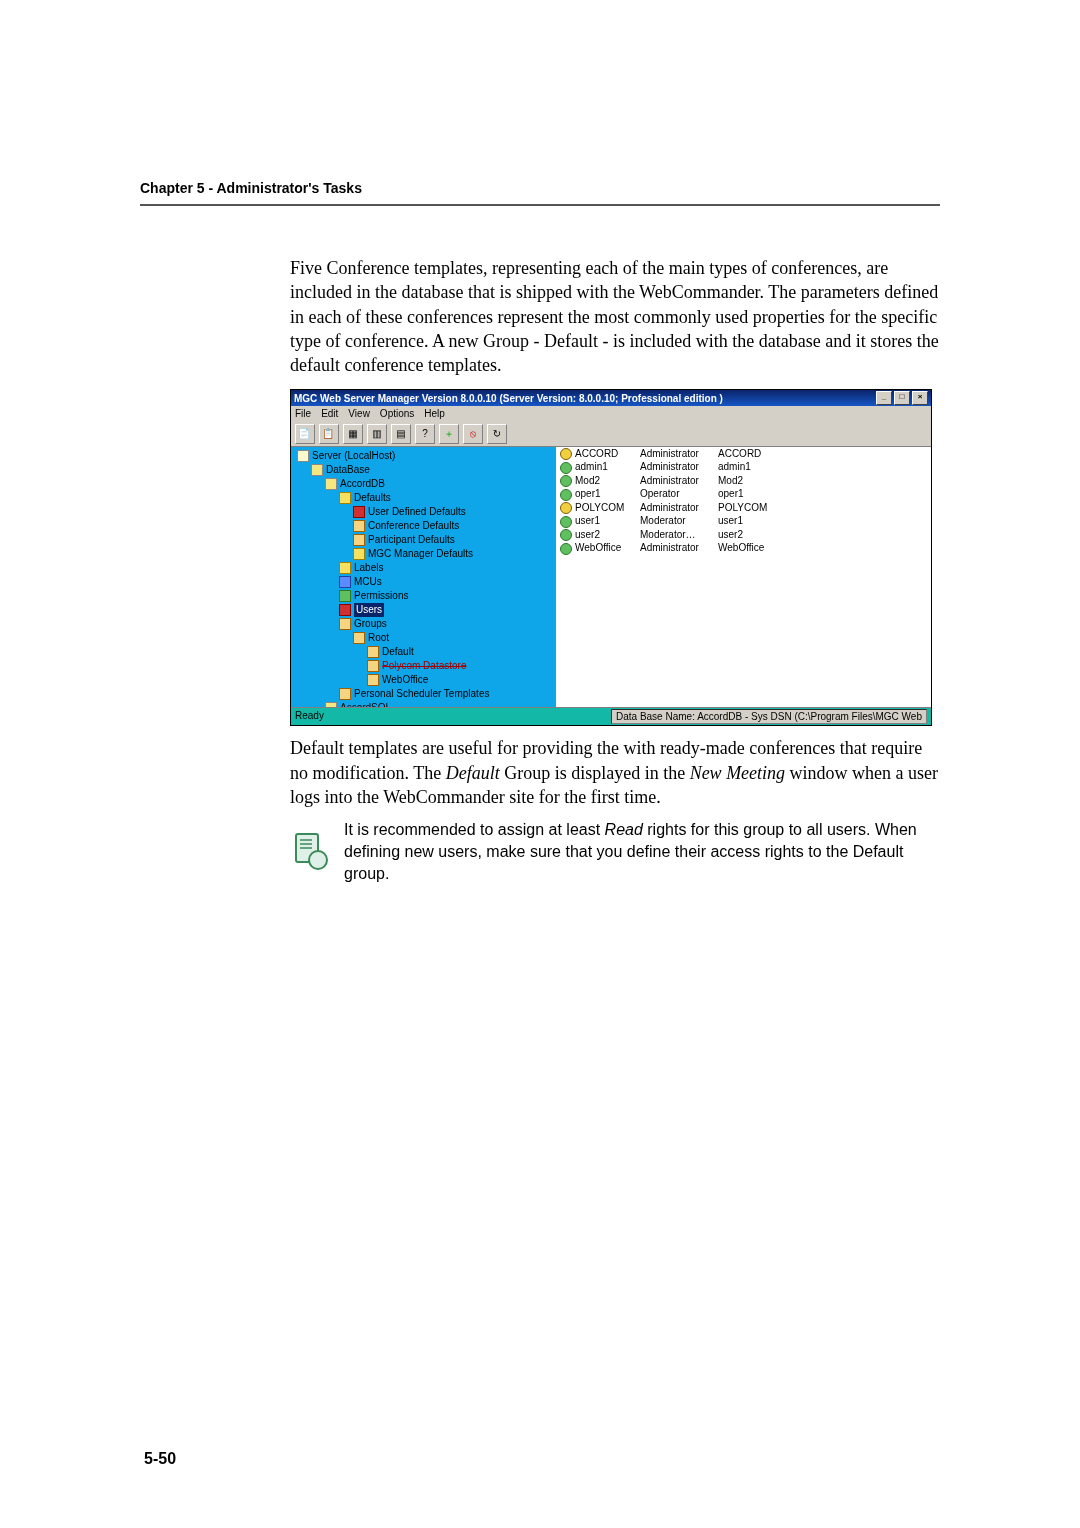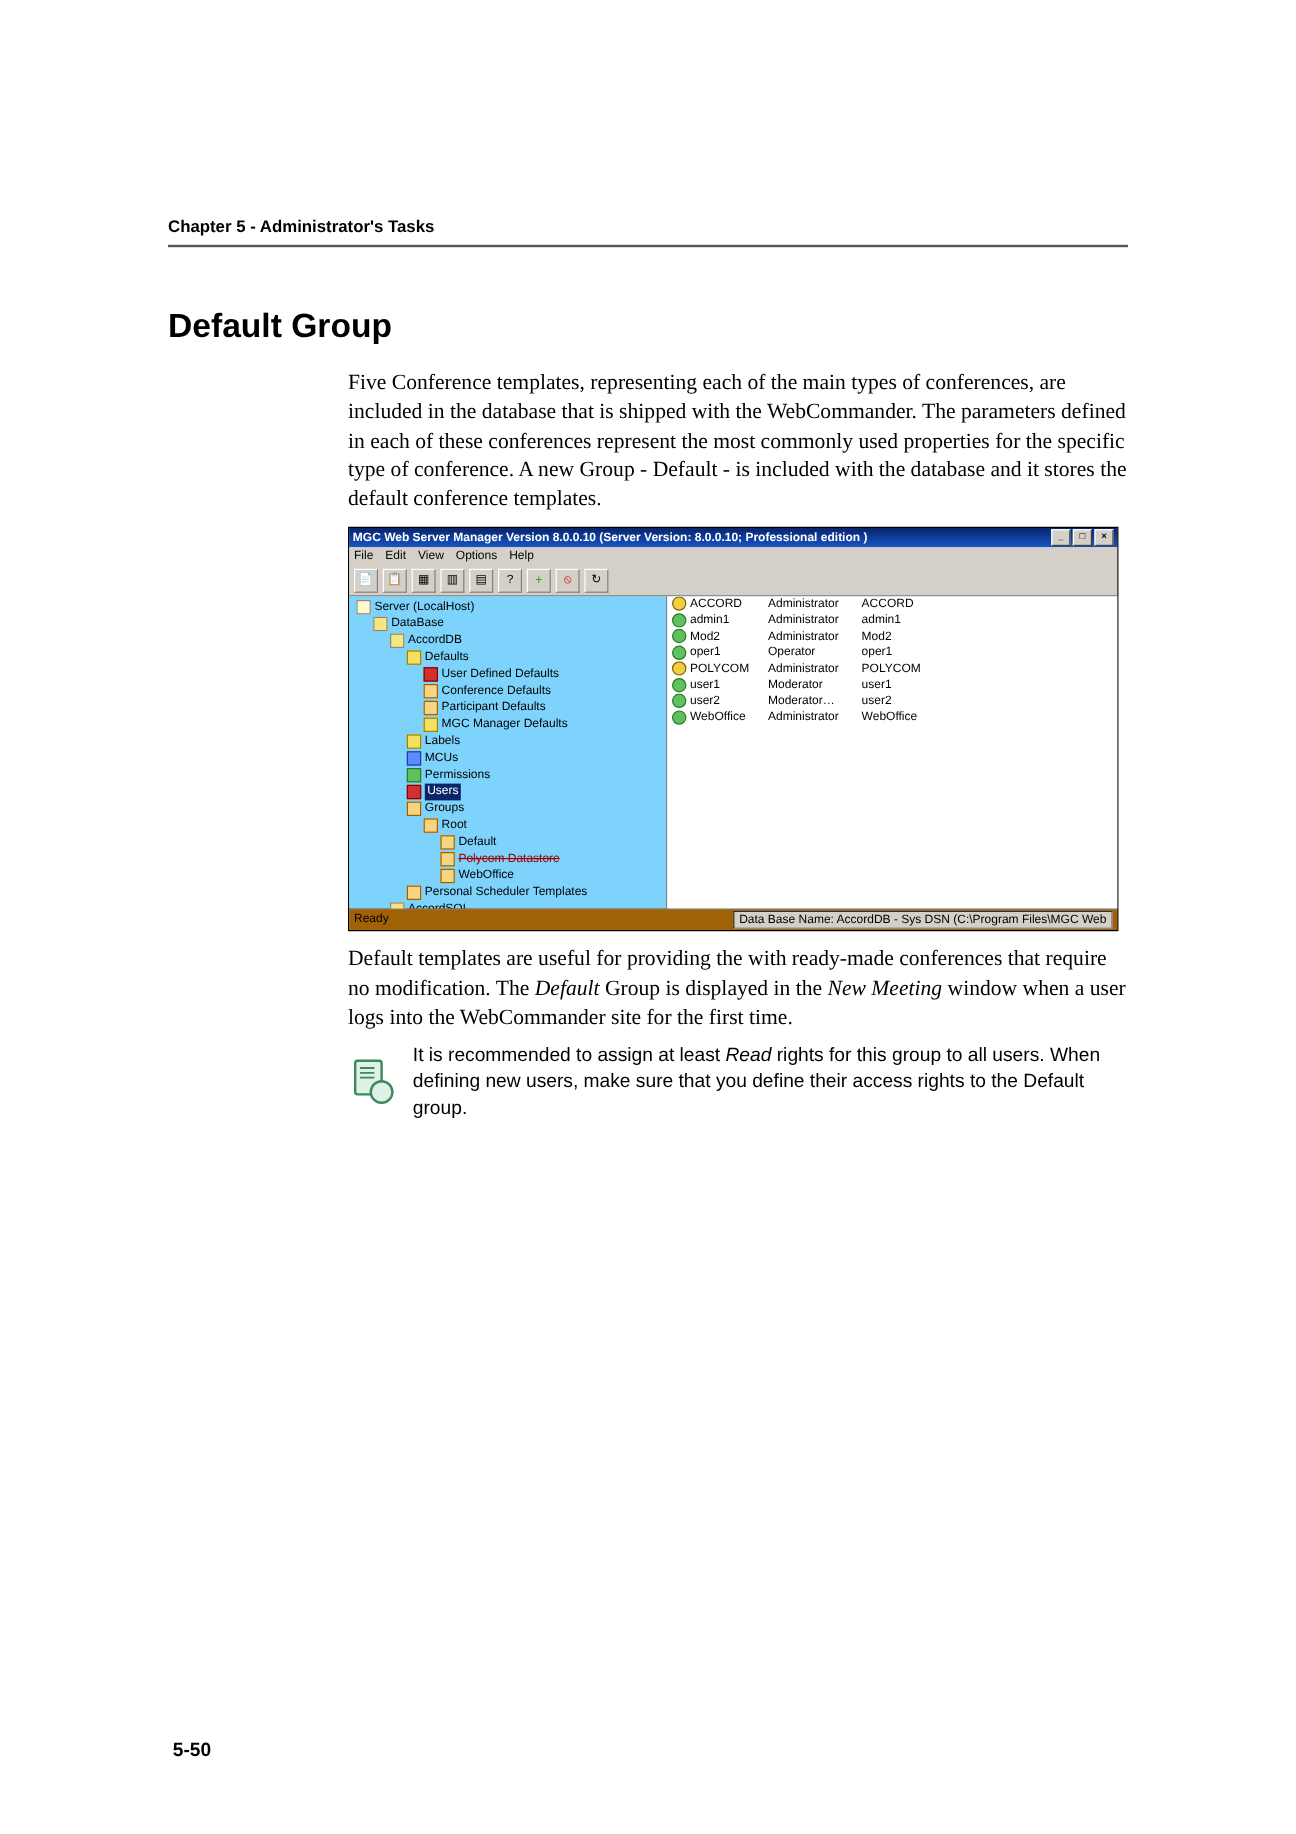--- a/index.html
+++ b/index.html
@@ -102,21 +102,21 @@
     border-right-color: #808080;
     border-bottom-color: #808080;
     display: flex;
     align-items: center;
     justify-content: center;
     font-size: 10px;
   }
   .app-body {
     display: flex;
     height: 260px;
-    background: #7dd3fc;
+    background: #0ea5e9;
   }
   .tree-panel {
     width: 260px;
     border-right: 1px solid #808080;
     overflow: hidden;
     padding: 2px;
     font-size: 10px;
     line-height: 14px;
   }
   .tree-item { white-space: nowrap; display:flex; align-items:center; gap:3px; }
@@ -173,21 +173,21 @@
     box-sizing: border-box;
     white-space: nowrap;
     overflow: hidden;
   }
   .row-icon { width:10px; height:10px; border-radius:50%; display:inline-block; margin-right:3px; vertical-align:middle;}
   .ic-yellow { background:#f0d040; border:1px solid #806000;}
   .ic-green { background:#60c060; border:1px solid #2a7a2a;}
   .status-bar {
     display:flex;
     justify-content: space-between;
-    background:#a16207;
+    background:#14b8a6;
     border-top:1px solid #808080;
     padding:1px 4px;
     font-size:10px;
   }
   .status-right {
     border:1px inset #808080;
     padding:0 4px;
     background:#d4d0c8;
   }
 
@@ -224,21 +224,20 @@
   }
 </style>
 </head>
 <body>
 
 <div class="page">
 
   <div class="chapter-header">Chapter 5 - Administrator's Tasks</div>
   <hr class="rule">
 
-  <div class="section-title">Default Group</div>
 
   <div class="body-indent">
     <div class="intro-para">Five Conference templates, representing each of the main types of conferences, are included in the database that is shipped with the WebCommander. The parameters defined in each of these conferences represent the most commonly used properties for the specific type of conference. A new Group - Default - is included with the database and it stores the default conference templates.</div>
 
     <div class="screenshot">
       <div class="app-window">
         <div class="title-bar">
           <span>MGC Web Server Manager Version 8.0.0.10  (Server Version: 8.0.0.10;  Professional edition )</span>
           <div class="title-bar-buttons">
             <span>_</span>

